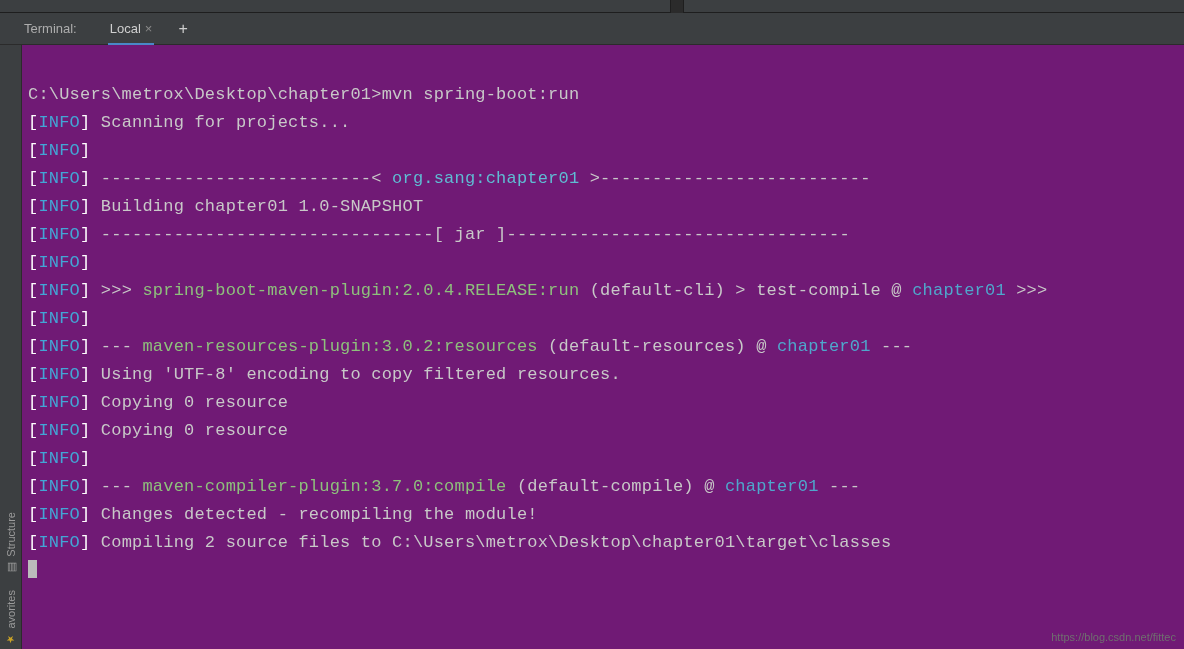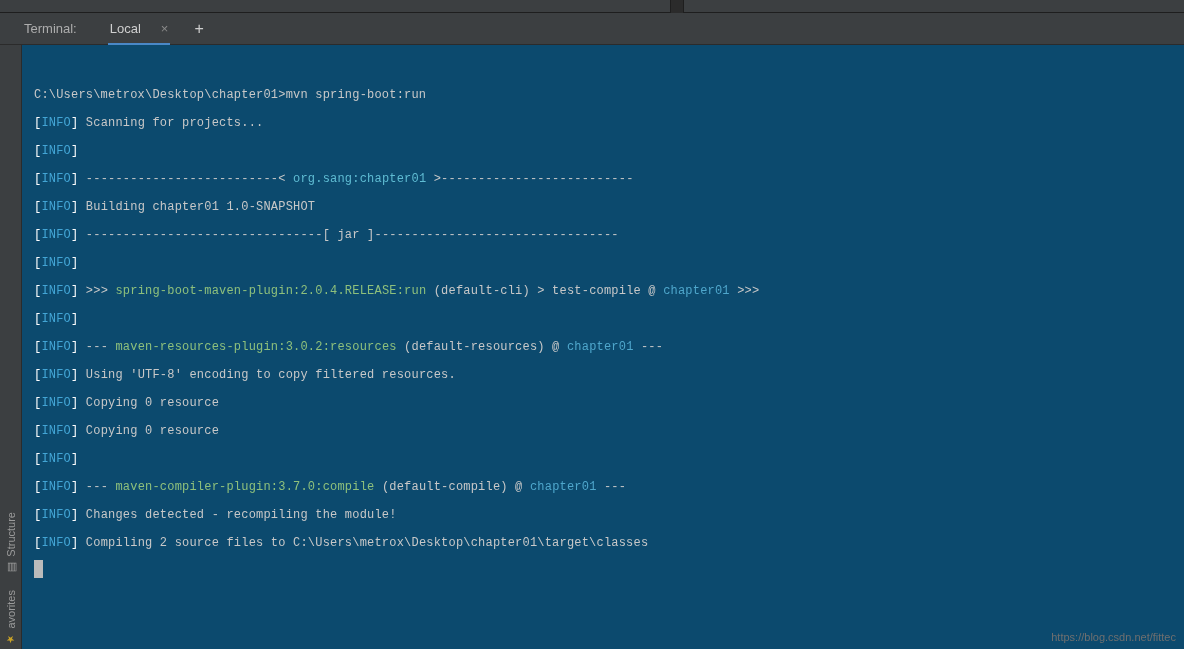--- a/index.html
+++ b/index.html
@@ -14,21 +14,21 @@
     border-bottom: 1px solid #2b2b2b;
     display: flex;
     align-items: center;
     padding-left: 24px;
     font-size: 13px;
     color: #adadad;
     position: relative;
   }
   .tab-bar-label { margin-right: 31px; }
   .tab {
-    display: flex; align-items: center; gap: 20px;
+    display: flex; align-items: center; gap: 4px;
     padding: 0 2px;
     height: 32px;
     color: #cfcfcf;
     border-bottom: 2px solid #4a88c7;
     margin-bottom: -1px;
   }
   .tab .close { color:#8a8a8a; font-size:13px; line-height:1; }
   .plus { margin-left: 24px; color:#cfcfcf; font-size:16px; line-height:1; }
 
   .side-tools {
@@ -55,26 +55,26 @@
     gap:4px;
     cursor:pointer;
   }
   .side-icon { width:12px; height:12px; display:inline-block; }
   .side-icon.structure::before{ content:"▤"; font-size:11px; color:#9b9b9b; transform:rotate(90deg); display:inline-block;}
   .side-icon.favorites::before{ content:"★"; font-size:10px; color:#c9a227; }
 
   .terminal {
     position: absolute;
     left: 22px; right: 0; top: 45px; bottom: 0;
-    background: #0c4a6e;
+    background: #701a75;
     color: #c8c8c8;
     font-family: "Consolas","Courier New",monospace;
-    font-size: 12px;
+    font-size: 17px;
     line-height: 28px;
-    padding: 36px 6px 0 12px;
+    padding: 36px 6px 0 6px;
     white-space: pre;
     overflow: hidden;
     letter-spacing: 0.2px;
   }
   .b  { color:#ffffff; }       
   .lv { color:#43a5d5; }       
   .pl { color:#8ec07c; }       
   .art{ color:#5fbcd3; }       
   .mod{ color:#4fa7cc; }       
   .tx { color:#c8c8c8; }

